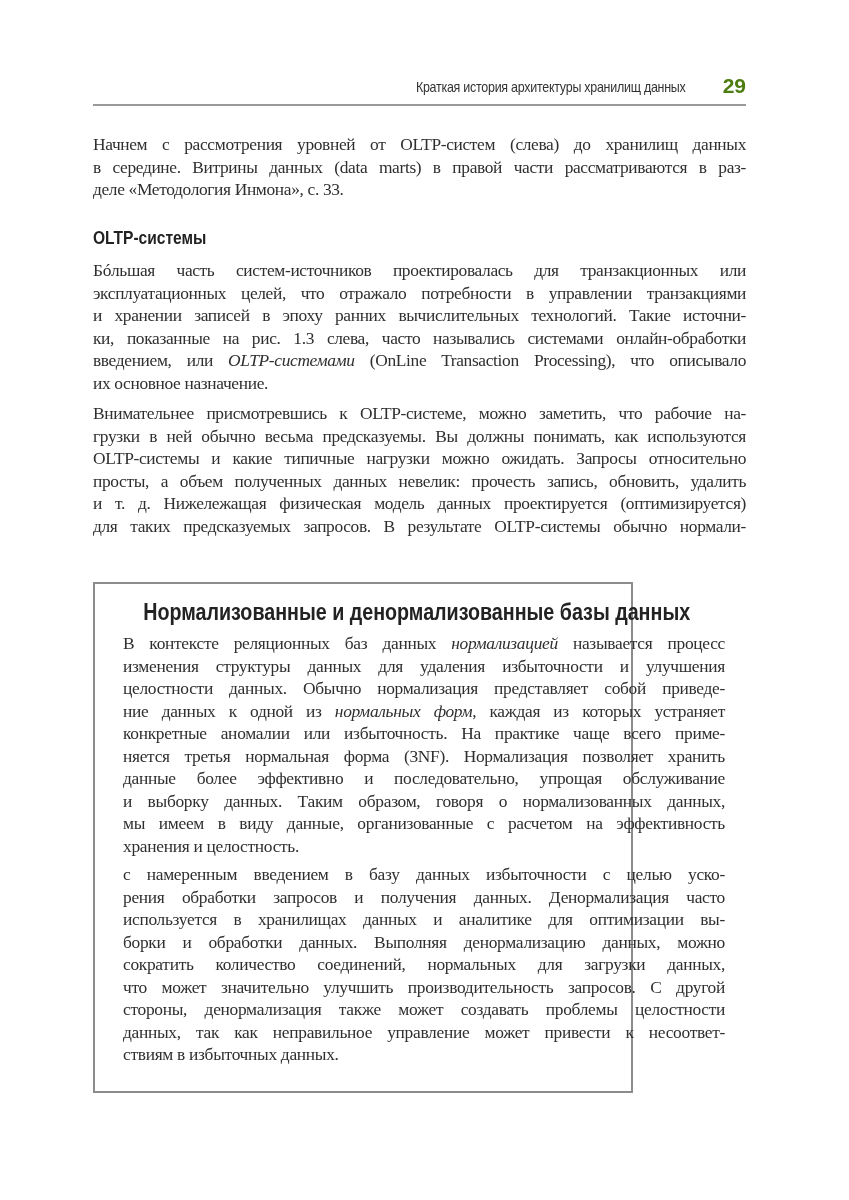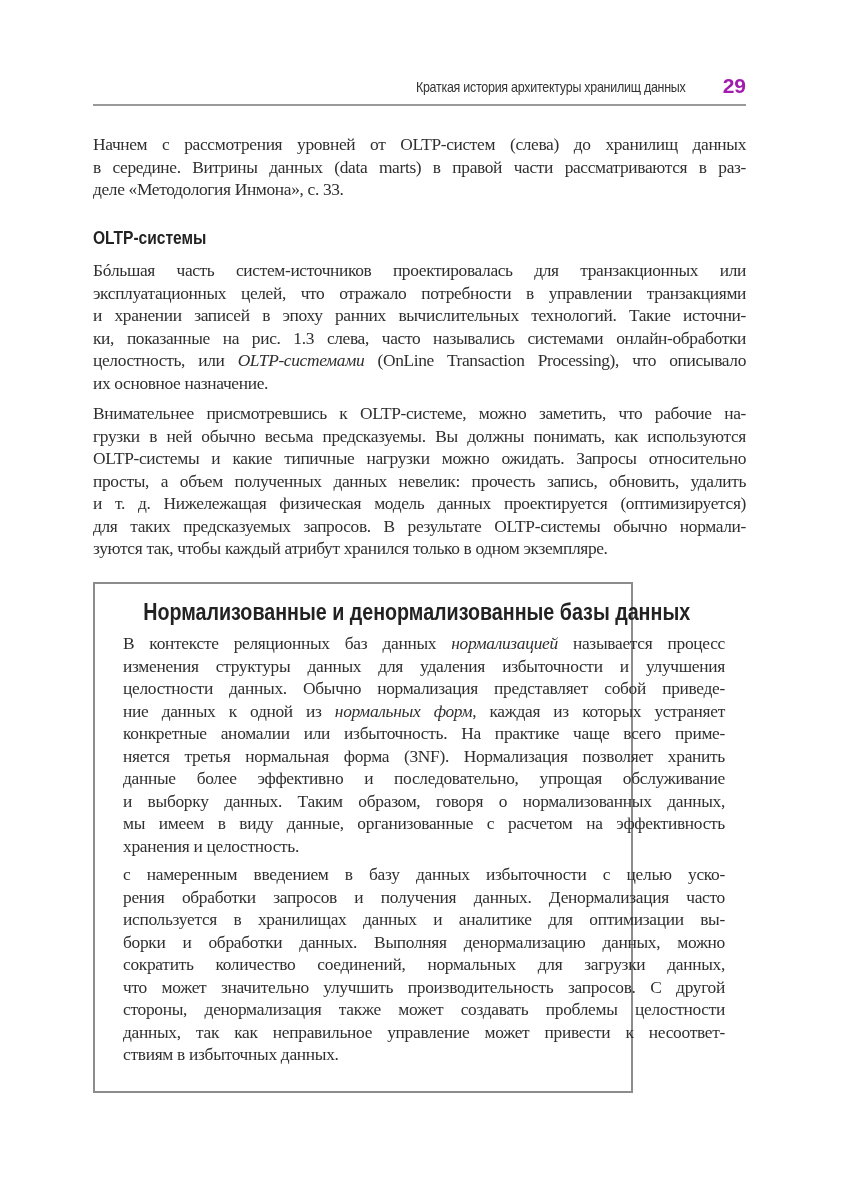--- a/index.html
+++ b/index.html
@@ -14,21 +14,21 @@
     }
     .running-title {
       position: absolute; right: 60px; top: 5px;
       font-family: "Liberation Sans", "DejaVu Sans", sans-serif;
       font-size: 14.5px; color: #333; letter-spacing: -0.3px;
       transform: scaleX(0.86); transform-origin: right center;
     }
     .page-number {
       position: absolute; right: 0px; top: 0px;
       font-family: "Liberation Sans", "DejaVu Sans", sans-serif;
-      font-size: 21px; font-weight: bold; color: #a21caf;
+      font-size: 21px; font-weight: bold; color: #4d7c0f;
     }
     .para {
       position: absolute; left: 93px; width: 653px;
       font-size: 17.4px; line-height: 22.5px; margin: 0;
       text-align: justify; color: #2f2f2f;
       letter-spacing: -0.35px;
     }
     .section-heading {
       position: absolute; left: 93px; top: 227px;
       font-family: "Liberation Sans", "DejaVu Sans", sans-serif;
@@ -70,32 +70,31 @@
   <span class="line last">деле «Методология Инмона», с. 33.</span>
 </p>
 
 <h2 class="section-heading">OLTP-системы</h2>
 
 <p class="para" style="top:259px;">
   <span class="line">Бóльшая часть систем-источников проектировалась для транзакционных или</span>
   <span class="line">эксплуатационных целей, что отражало потребности в управлении транзакциями</span>
   <span class="line">и хранении записей в эпоху ранних вычислительных технологий. Такие источни-</span>
   <span class="line">ки, показанные на рис. 1.3 слева, часто назывались системами онлайн-обработки</span>
-  <span class="line"><span>целостность, или </span><em>OLTP-системами</em><span> (OnLine Transaction Processing), что описывало</span></span>
+  <span class="line"><span>введением, или </span><em>OLTP-системами</em><span> (OnLine Transaction Processing), что описывало</span></span>
   <span class="line last">их основное назначение.</span>
 </p>
 
 <p class="para" style="top:402px;">
   <span class="line">Внимательнее присмотревшись к OLTP-системе, можно заметить, что рабочие на-</span>
   <span class="line">грузки в ней обычно весьма предсказуемы. Вы должны понимать, как используются</span>
   <span class="line">OLTP-системы и какие типичные нагрузки можно ожидать. Запросы относительно</span>
   <span class="line">просты, а объем полученных данных невелик: прочесть запись, обновить, удалить</span>
   <span class="line">и т. д. Нижележащая физическая модель данных проектируется (оптимизируется)</span>
   <span class="line">для таких предсказуемых запросов. В результате OLTP-системы обычно нормали-</span>
-  <span class="line last">зуются так, чтобы каждый атрибут хранился только в одном экземпляре.</span>
 </p>
 
 <div class="sidebar-box">
   <h3 class="box-title">Нормализованные и денормализованные базы данных</h3>
 
   <p class="box-para" style="top:44px;">
     <span class="line"><span>В контексте реляционных баз данных </span><em>нормализацией</em><span> называется процесс</span></span>
     <span class="line">изменения структуры данных для удаления избыточности и улучшения</span>
     <span class="line">целостности данных. Обычно нормализация представляет собой приведе-</span>
     <span class="line"><span>ние данных к одной из </span><em>нормальных форм</em><span>, каждая из которых устраняет</span></span>

